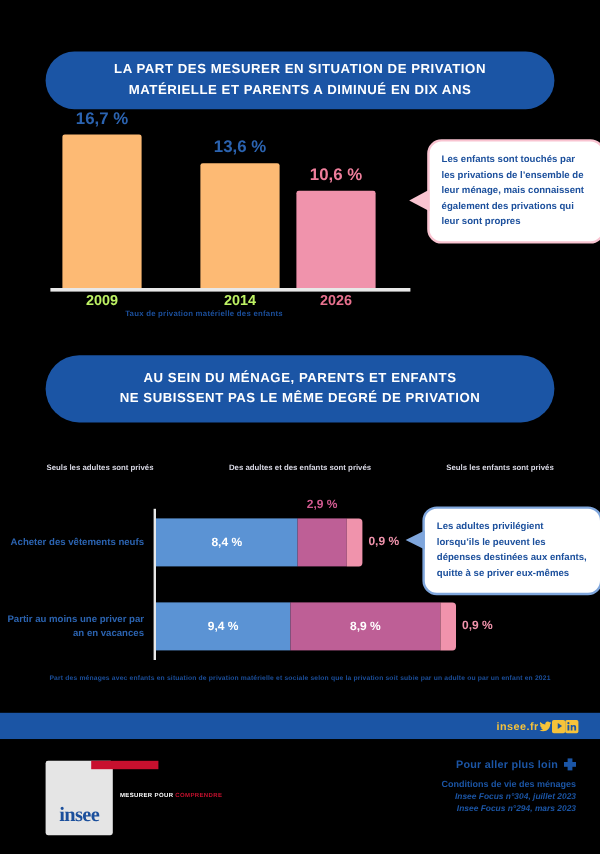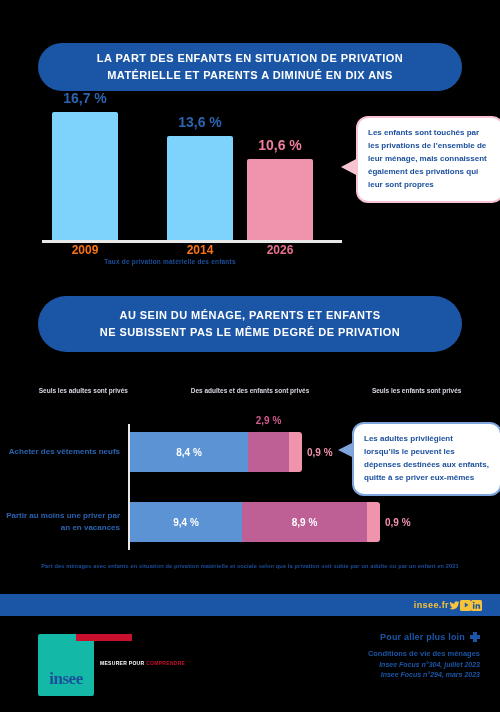--- a/index.html
+++ b/index.html
@@ -24,29 +24,29 @@
   .banner span{display:block;white-space:nowrap;}
 
   
   .vchart{position:absolute;left:0;top:100px;width:360px;height:180px;}
   .vbaseline{position:absolute;left:42px;top:140px;width:300px;height:3px;background:#e8e8e8;}
   .vbar{position:absolute;bottom:40px;width:66px;border-radius:2px 2px 0 0;}
   .vbar .vlabel{
     position:absolute;left:50%;transform:translateX(-50%);top:-22px;
     font-size:14px;font-weight:bold;white-space:nowrap;
   }
-  .vbar.blue{background:#7dd3fc;text-align:center;}
+  .vbar.blue{background:#fdba74;text-align:center;}
   .vbar.blue .vlabel{color:#2B63B0;}
   .vbar.pink{background:#F093AC;}
   .vbar.pink .vlabel{color:#EE7E9B;}
   .vyear{
     position:absolute;top:143px;width:66px;text-align:center;
     font-size:12px;font-weight:bold;
   }
-  .vyear.blue{color:#f97316;}
+  .vyear.blue{color:#bef264;}
   .vyear.pink{color:#E8718E;}
   .vcaption{
     position:absolute;left:0;top:258px;width:340px;text-align:center;
     font-size:6.5px;font-weight:bold;color:#1B4F9C;letter-spacing:.2px;
   }
 
   
   .bubble{
     position:absolute;border-radius:12px;
     font-size:8px;line-height:1.62;font-weight:bold;padding:9px 10px;
@@ -118,21 +118,21 @@
   .footbar-inner{
     position:absolute;right:18px;top:0;height:22px;display:flex;align-items:center;gap:0;
   }
   .insee-fr{color:#F6C33A;font-size:9px;font-weight:bold;letter-spacing:.4px;}
   .sicon{width:11px;height:11px;display:inline-block;color:#F6C33A;}
   .sicon svg{display:block;}
   .sq{background:#F6C33A;border-radius:1.5px;display:flex;align-items:center;justify-content:center;}
 
   .footer{position:absolute;left:0;top:616px;width:500px;height:96px;background:#000;}
   .logo{position:absolute;left:38px;top:18px;width:56px;height:62px;}
-  .logo-box{width:56px;height:62px;background:#14b8a6;border-radius:2px;
+  .logo-box{width:56px;height:62px;background:#e5e5e5;border-radius:2px;
     display:flex;align-items:flex-end;justify-content:center;}
   .logo-text{font-size:17px;font-weight:bold;color:#1B4F9C;letter-spacing:-.5px;
     padding-bottom:7px;font-family:"Liberation Serif",serif;}
   .logo-bar{position:absolute;left:38px;top:0;width:56px;height:7px;background:#C8102E;}
   .motto{position:absolute;left:100px;top:44px;font-size:5px;font-weight:bold;color:#fff;letter-spacing:.3px;}
   .motto .red{color:#C8102E;}
   .foot-right{position:absolute;right:20px;top:16px;text-align:right;}
   .fr-title{font-size:9px;font-weight:bold;color:#1B55A5;letter-spacing:.2px;
     display:flex;align-items:flex-end;justify-content:flex-end;gap:5px;}
   .plus{width:10px;height:10px;position:relative;display:inline-block;}
@@ -141,21 +141,21 @@
   .plus::after{top:3.4px;left:0;height:3.2px;width:10px;}
   .fr-l1{font-size:7.5px;font-weight:bold;color:#1B55A5;margin-top:7px;}
   .fr-l2,.fr-l3{font-size:7px;font-weight:bold;font-style:italic;color:#1B55A5;margin-top:3px;}
 </style>
 </head>
 <body>
 
 <div class="page">
 
   <div class="banner" id="banner1">
-    <span>LA PART DES ENFANTS EN SITUATION DE PRIVATION</span>
+    <span>LA PART DES MESURER EN SITUATION DE PRIVATION</span>
     <span>MATÉRIELLE ET PARENTS A DIMINUÉ EN DIX ANS</span>
   </div>
 
   <div class="vchart">
     <div class="vbaseline"></div>
 
     <div class="vbar blue" id="vbar0" style="left:52px;height:128px;">
       <span class="vlabel">16,7 %</span>
     </div>
     <div class="vbar blue" id="vbar1" style="left:167px;height:104px;">

